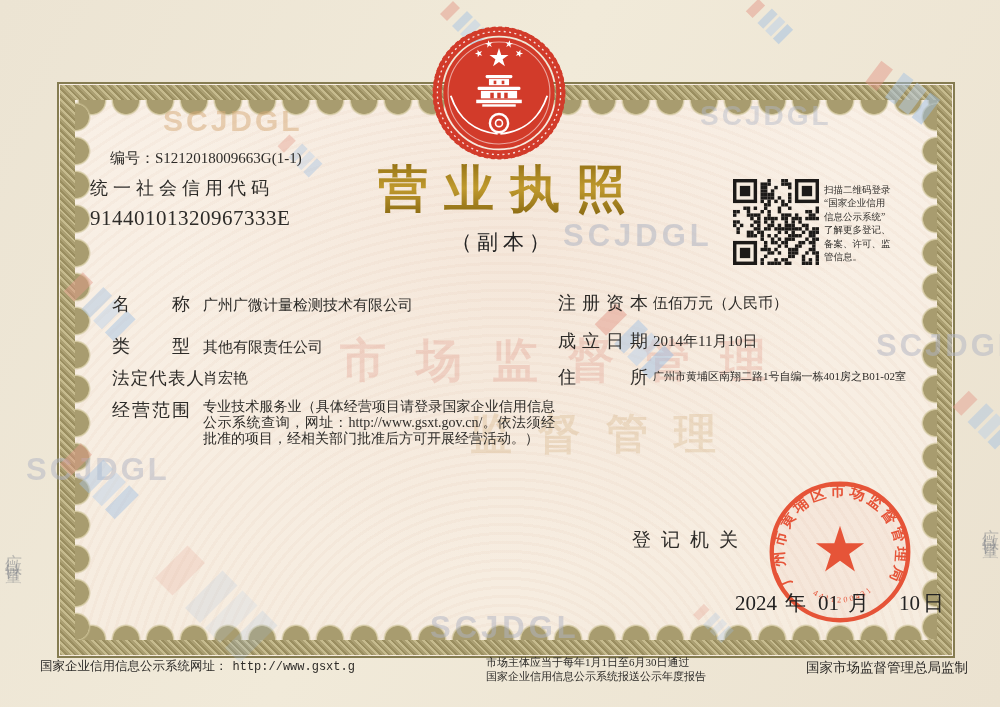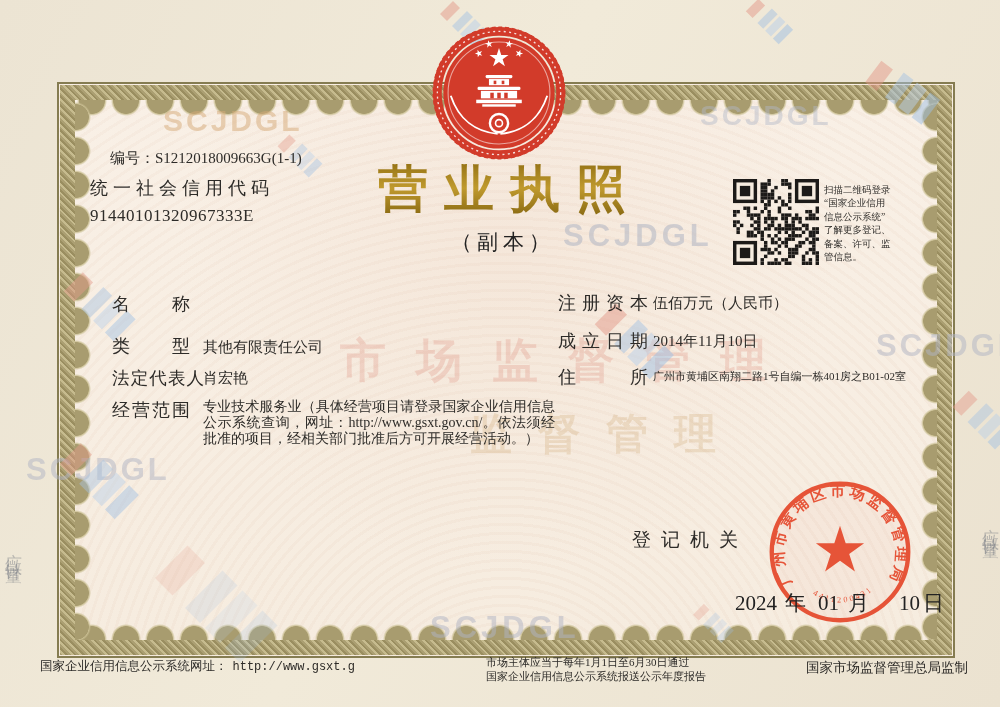--- a/index.html
+++ b/index.html
@@ -37,21 +37,21 @@
   .wm-code { font-weight:700; font-family:Liberation Sans, sans-serif; }
   .wm-red  { font-size:46px; letter-spacing:30px; color:rgba(205,75,55,0.16); font-weight:600; }
   .wm-tan  { font-size:42px; letter-spacing:26px; color:rgba(195,150,85,0.22); font-weight:600; }
   .wm-vert { writing-mode:vertical-rl; font-size:17px; letter-spacing:5px; color:rgba(110,115,125,0.40); }
   .wm-logo { position:absolute; z-index:2; pointer-events:none; }
 
   
   .ct { position:absolute; z-index:3; color:#2d2b28; }
   .serial { left:110px; top:149px; font-size:15px; }
   .ucc-label { left:90px; top:176px; font-size:18px; letter-spacing:5px; }
-  .ucc-code  { left:90px; top:206px; font-size:17px; letter-spacing:0.5px; }
+  .ucc-code  { left:90px; top:206px; font-size:21px; letter-spacing:0.5px; }
   .title { left:360px; top:156px; width:300px; text-align:center; font-size:50px; font-weight:700;
            letter-spacing:16px; color:#9d7b17;
            background:linear-gradient(180deg,#8a690f 0%,#c09a2e 48%,#7c5e0c 100%);
            -webkit-background-clip:text; background-clip:text; -webkit-text-fill-color:transparent; }
   .subtitle { left:371px; top:228px; width:264px; text-align:center; font-size:21px; letter-spacing:5px; color:#222; }
   .qr { left:733px; top:179px; width:86px; height:86px; }
   .qr-cap { left:824px; top:184px; width:70px; font-size:9.5px; line-height:13.4px; color:#2f2d2a; }
 
   .flabel { position:absolute; z-index:3; font-size:18px; color:#2d2b28;
             text-align:justify; text-align-last:justify; }
@@ -396,20 +396,21 @@
   <div class="ct qr-cap">
     <div>扫描二维码登录</div>
     <div>“国家企业信用</div>
     <div>信息公示系统”</div>
     <div>了解更多登记、</div>
     <div>备案、许可、监</div>
     <div>管信息。</div>
   </div>
 
   <div class="flabel" style="left:112px;top:292px;width:78px">名称</div>
+  <div class="fvalue" style="left:203px;top:296px;width:340px">广州广微计量检测技术有限公司</div>
 
   <div class="flabel" style="left:112px;top:334px;width:78px">类型</div>
   <div class="fvalue" style="left:203px;top:338px;width:340px">其他有限责任公司</div>
 
   <div class="flabel" style="left:112px;top:366px;width:92px;font-size:17.5px">法定代表人</div>
   <div class="fvalue" style="left:203px;top:369px;width:340px">肖宏艳</div>
 
   <div class="flabel" style="left:112px;top:398px;width:78px">经营范围</div>
   <div class="fvalue wrap" style="left:203px;top:399px;width:352px;font-size:14px;line-height:16px">专业技术服务业（具体经营项目请登录国家企业信用信息公示系统查询，网址：http://www.gsxt.gov.cn/。依法须经批准的项目，经相关部门批准后方可开展经营活动。）</div>
 

